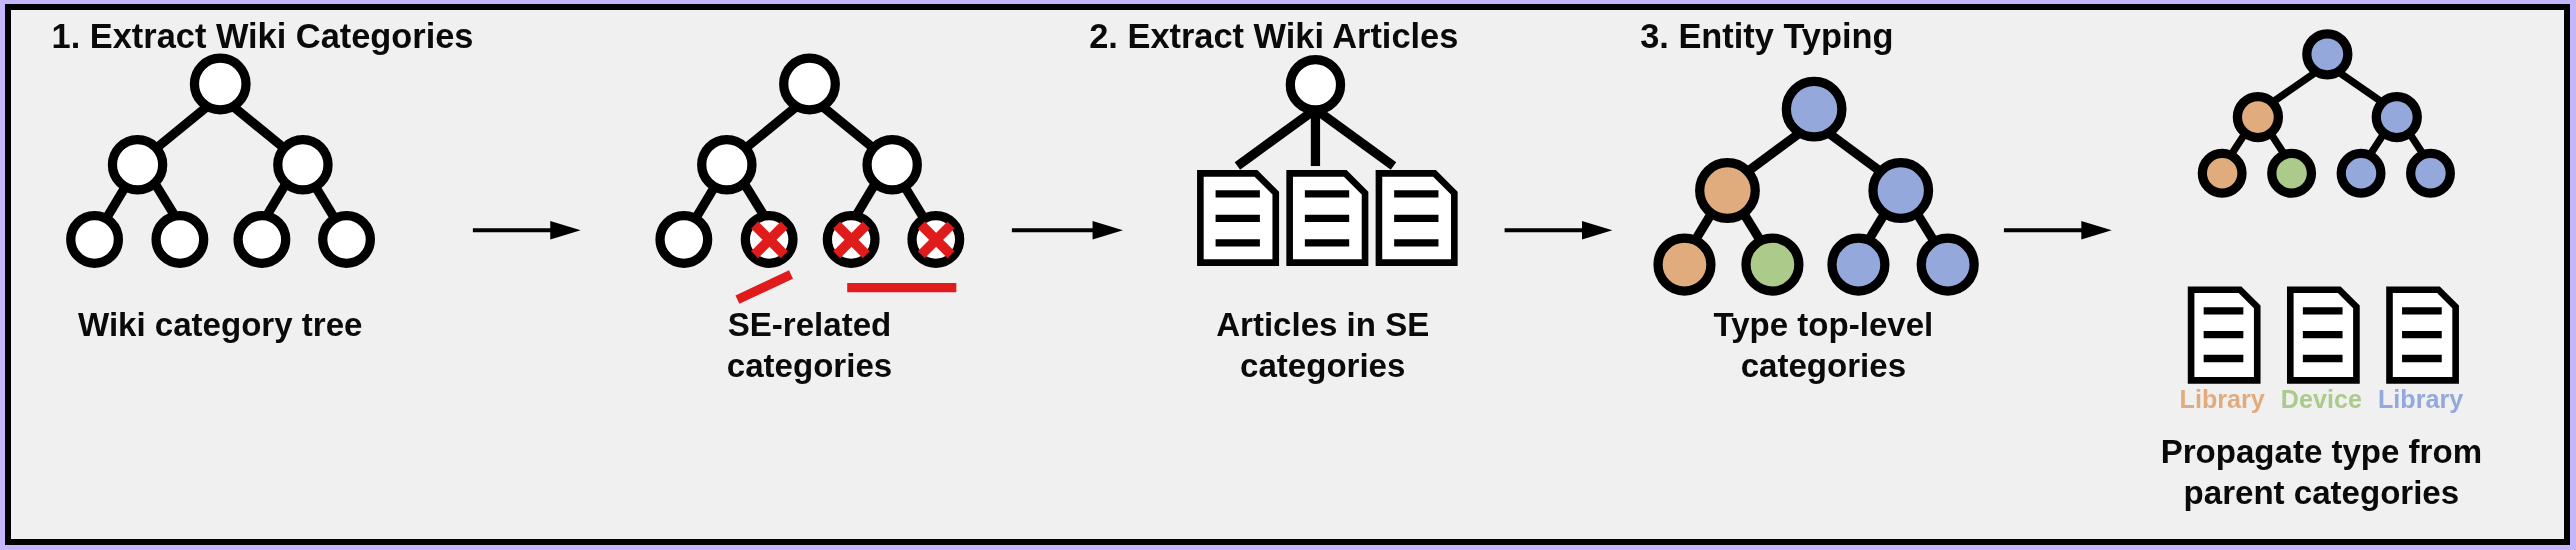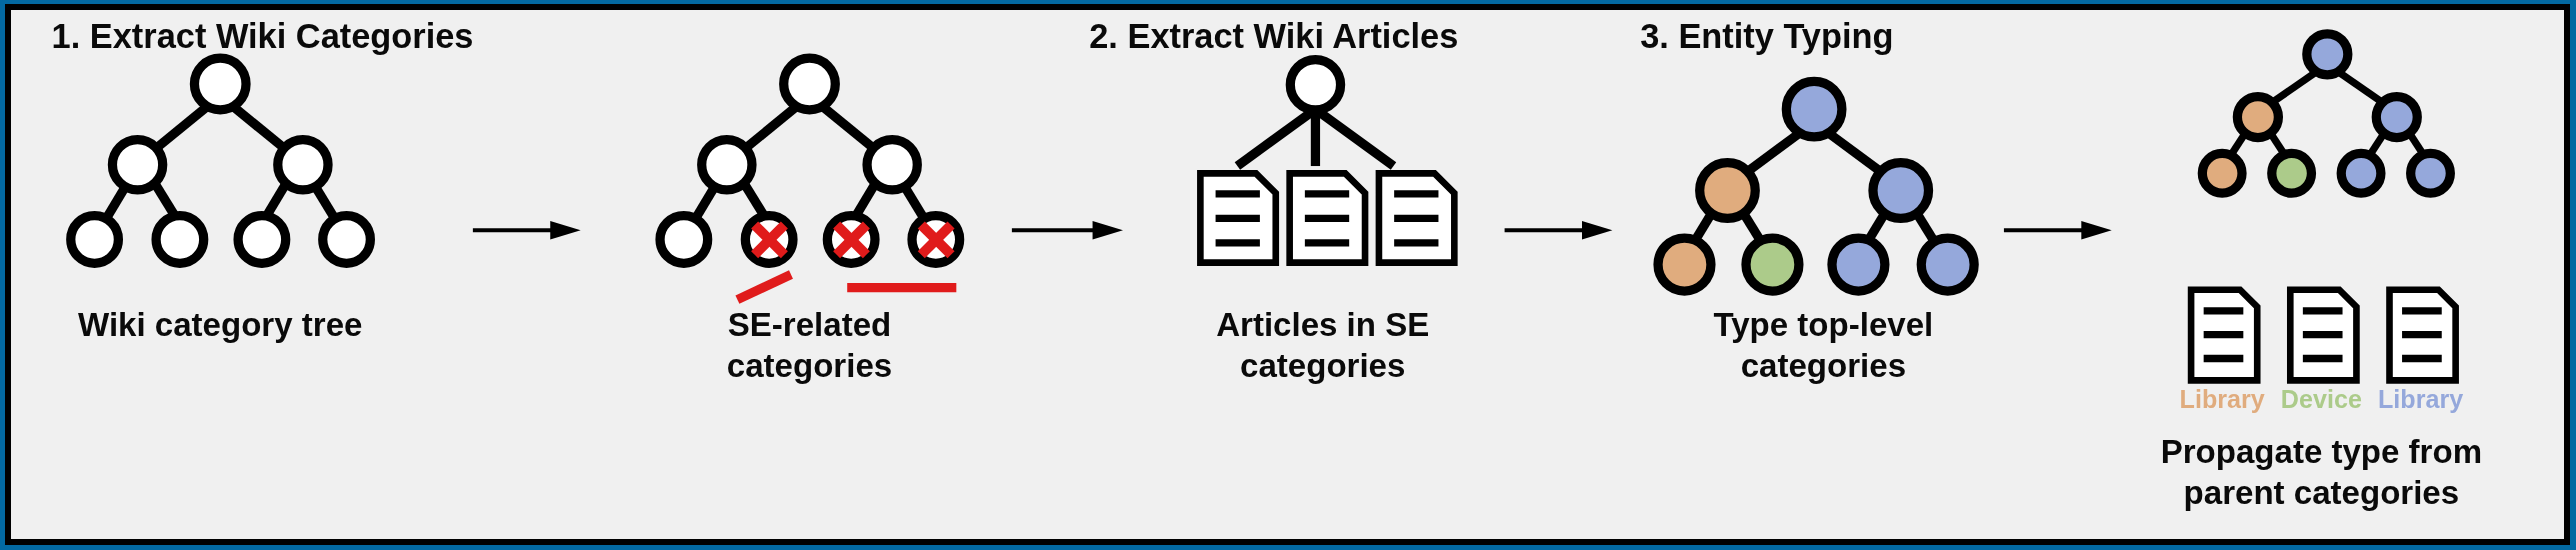--- a/index.html
+++ b/index.html
@@ -4,21 +4,21 @@
 <style>
   html, body {
     margin: 0;
     padding: 0;
     background: #ffffff;
   }
   #page {
     position: relative;
     width: 2576px;
     height: 551px;
-    background: #0369a1;
+    background: #c4b5fd;
     font-family: "Liberation Sans", sans-serif;
     overflow: hidden;
   }
   #frame {
     position: absolute;
     left: 5.3px;
     top: 4px;
     width: 2565px;
     height: 541px;
     background: #f0f0f0;

